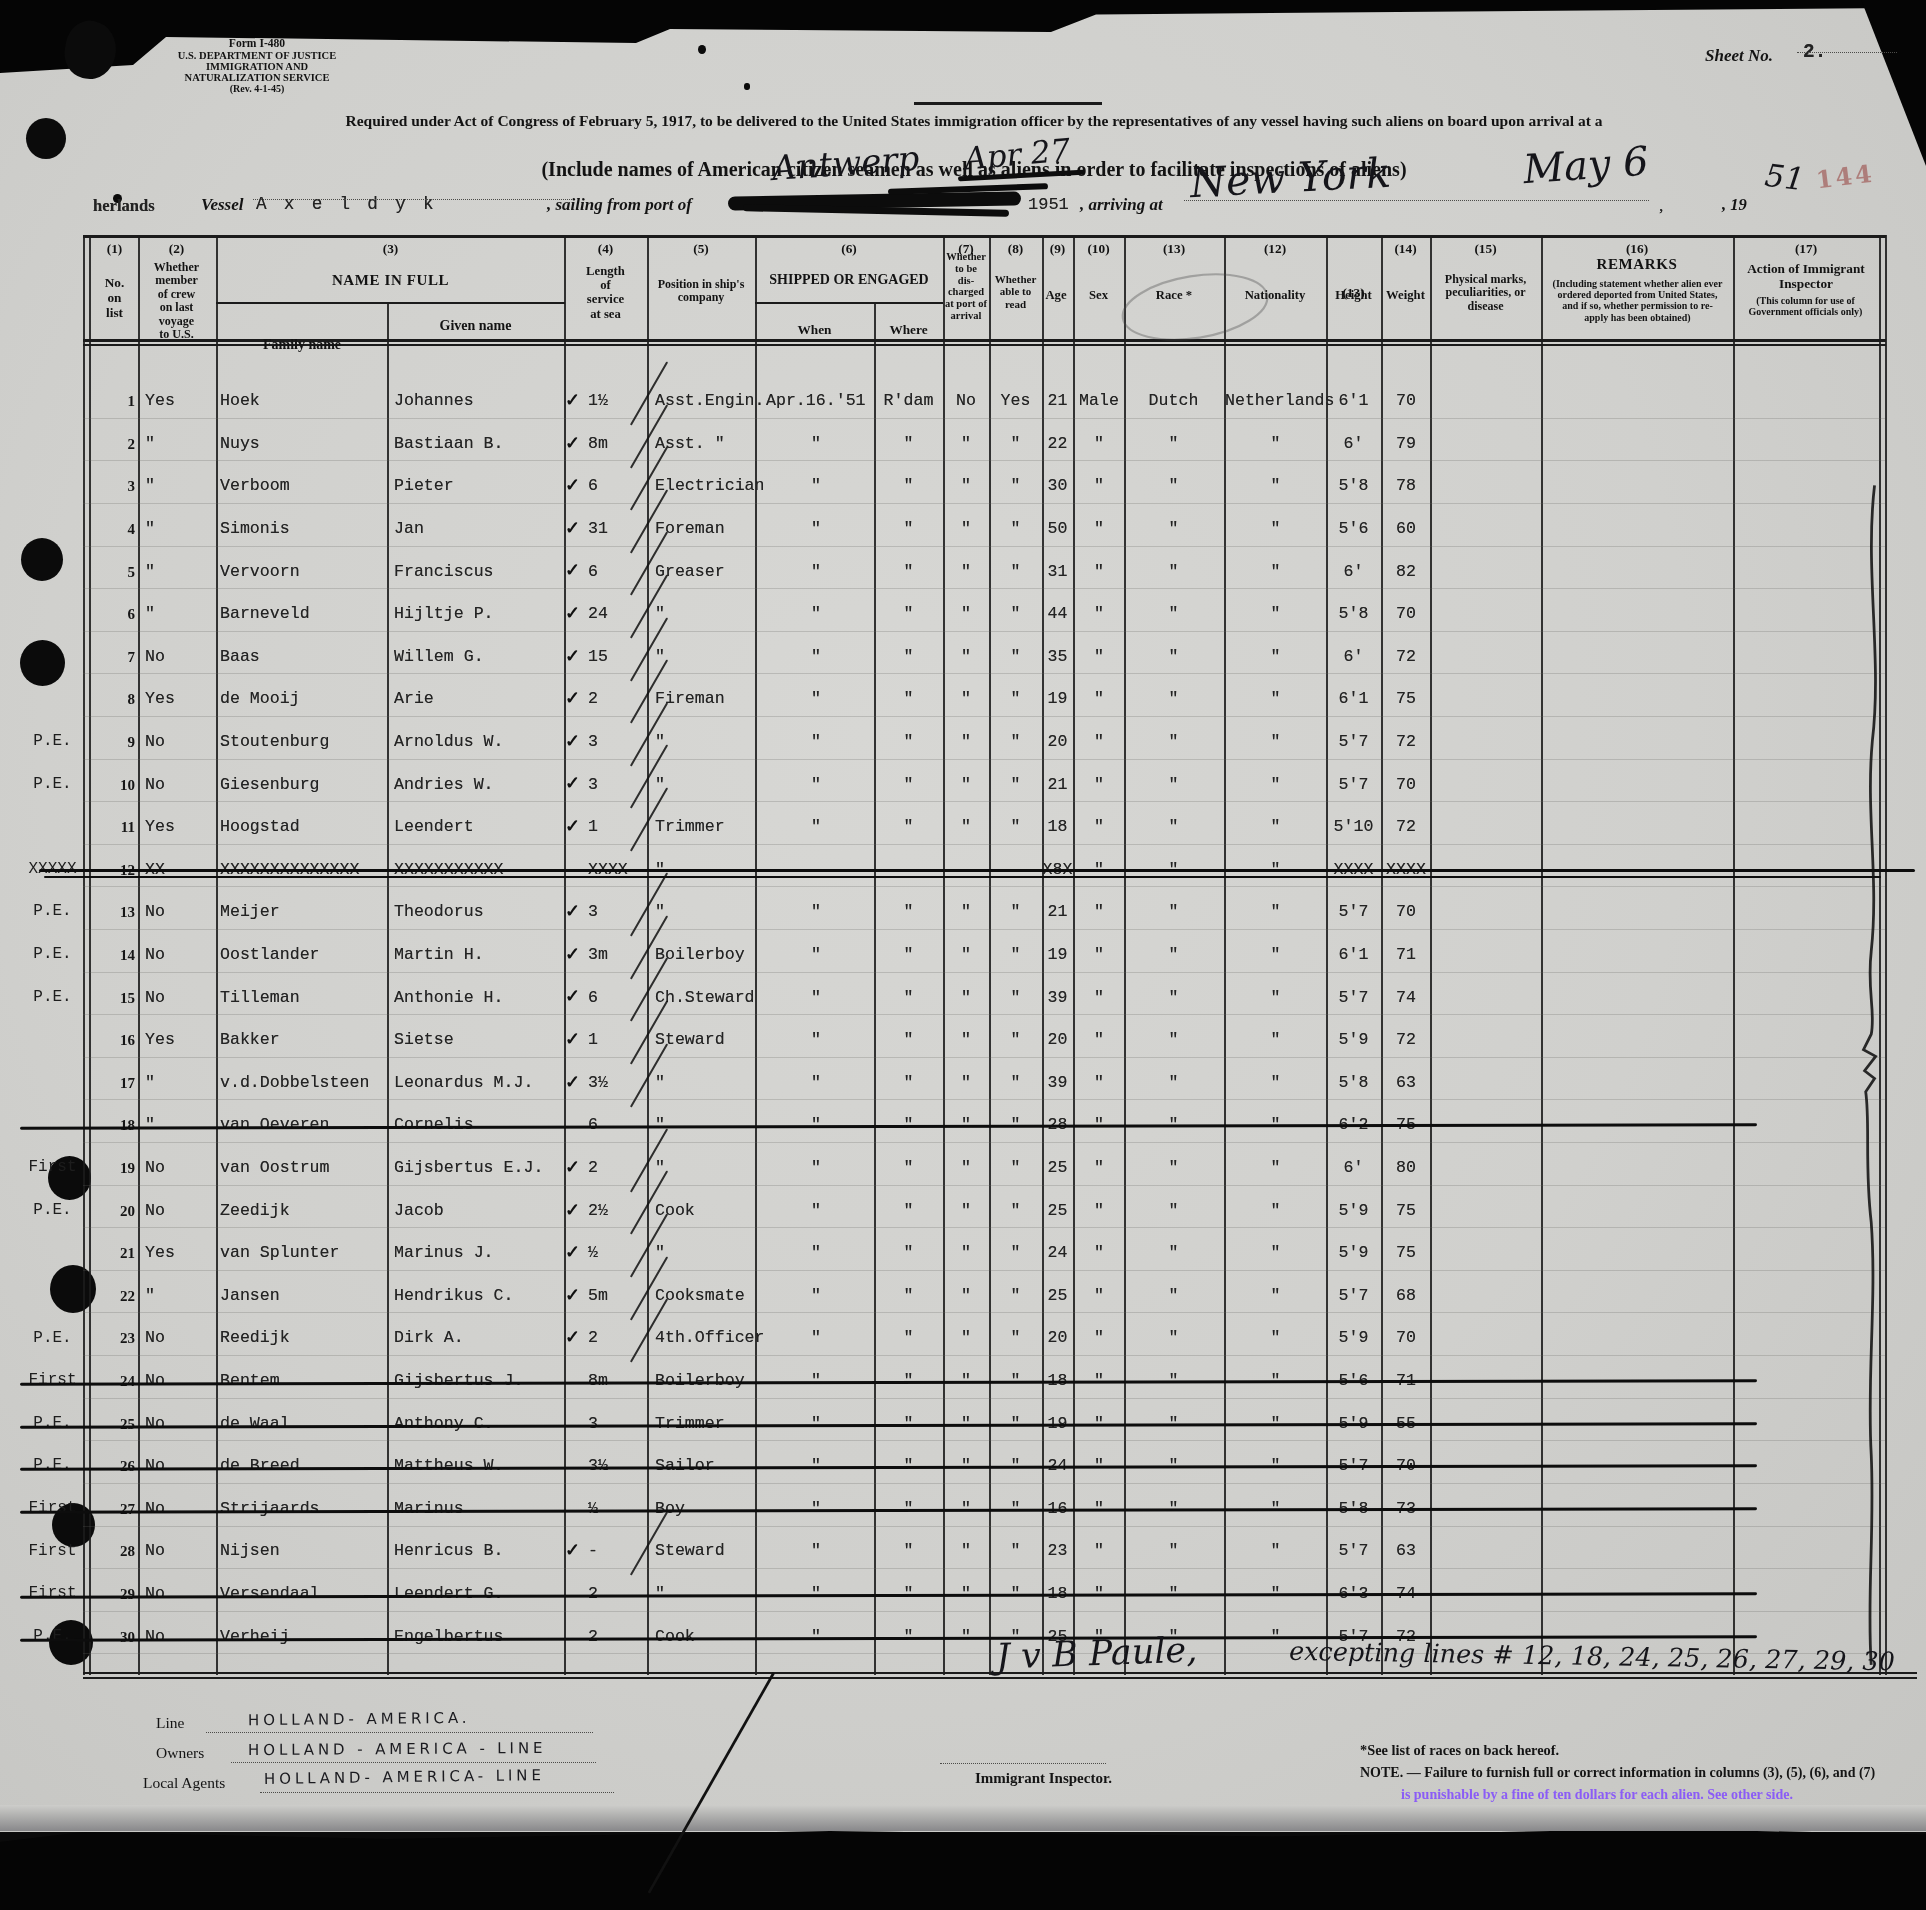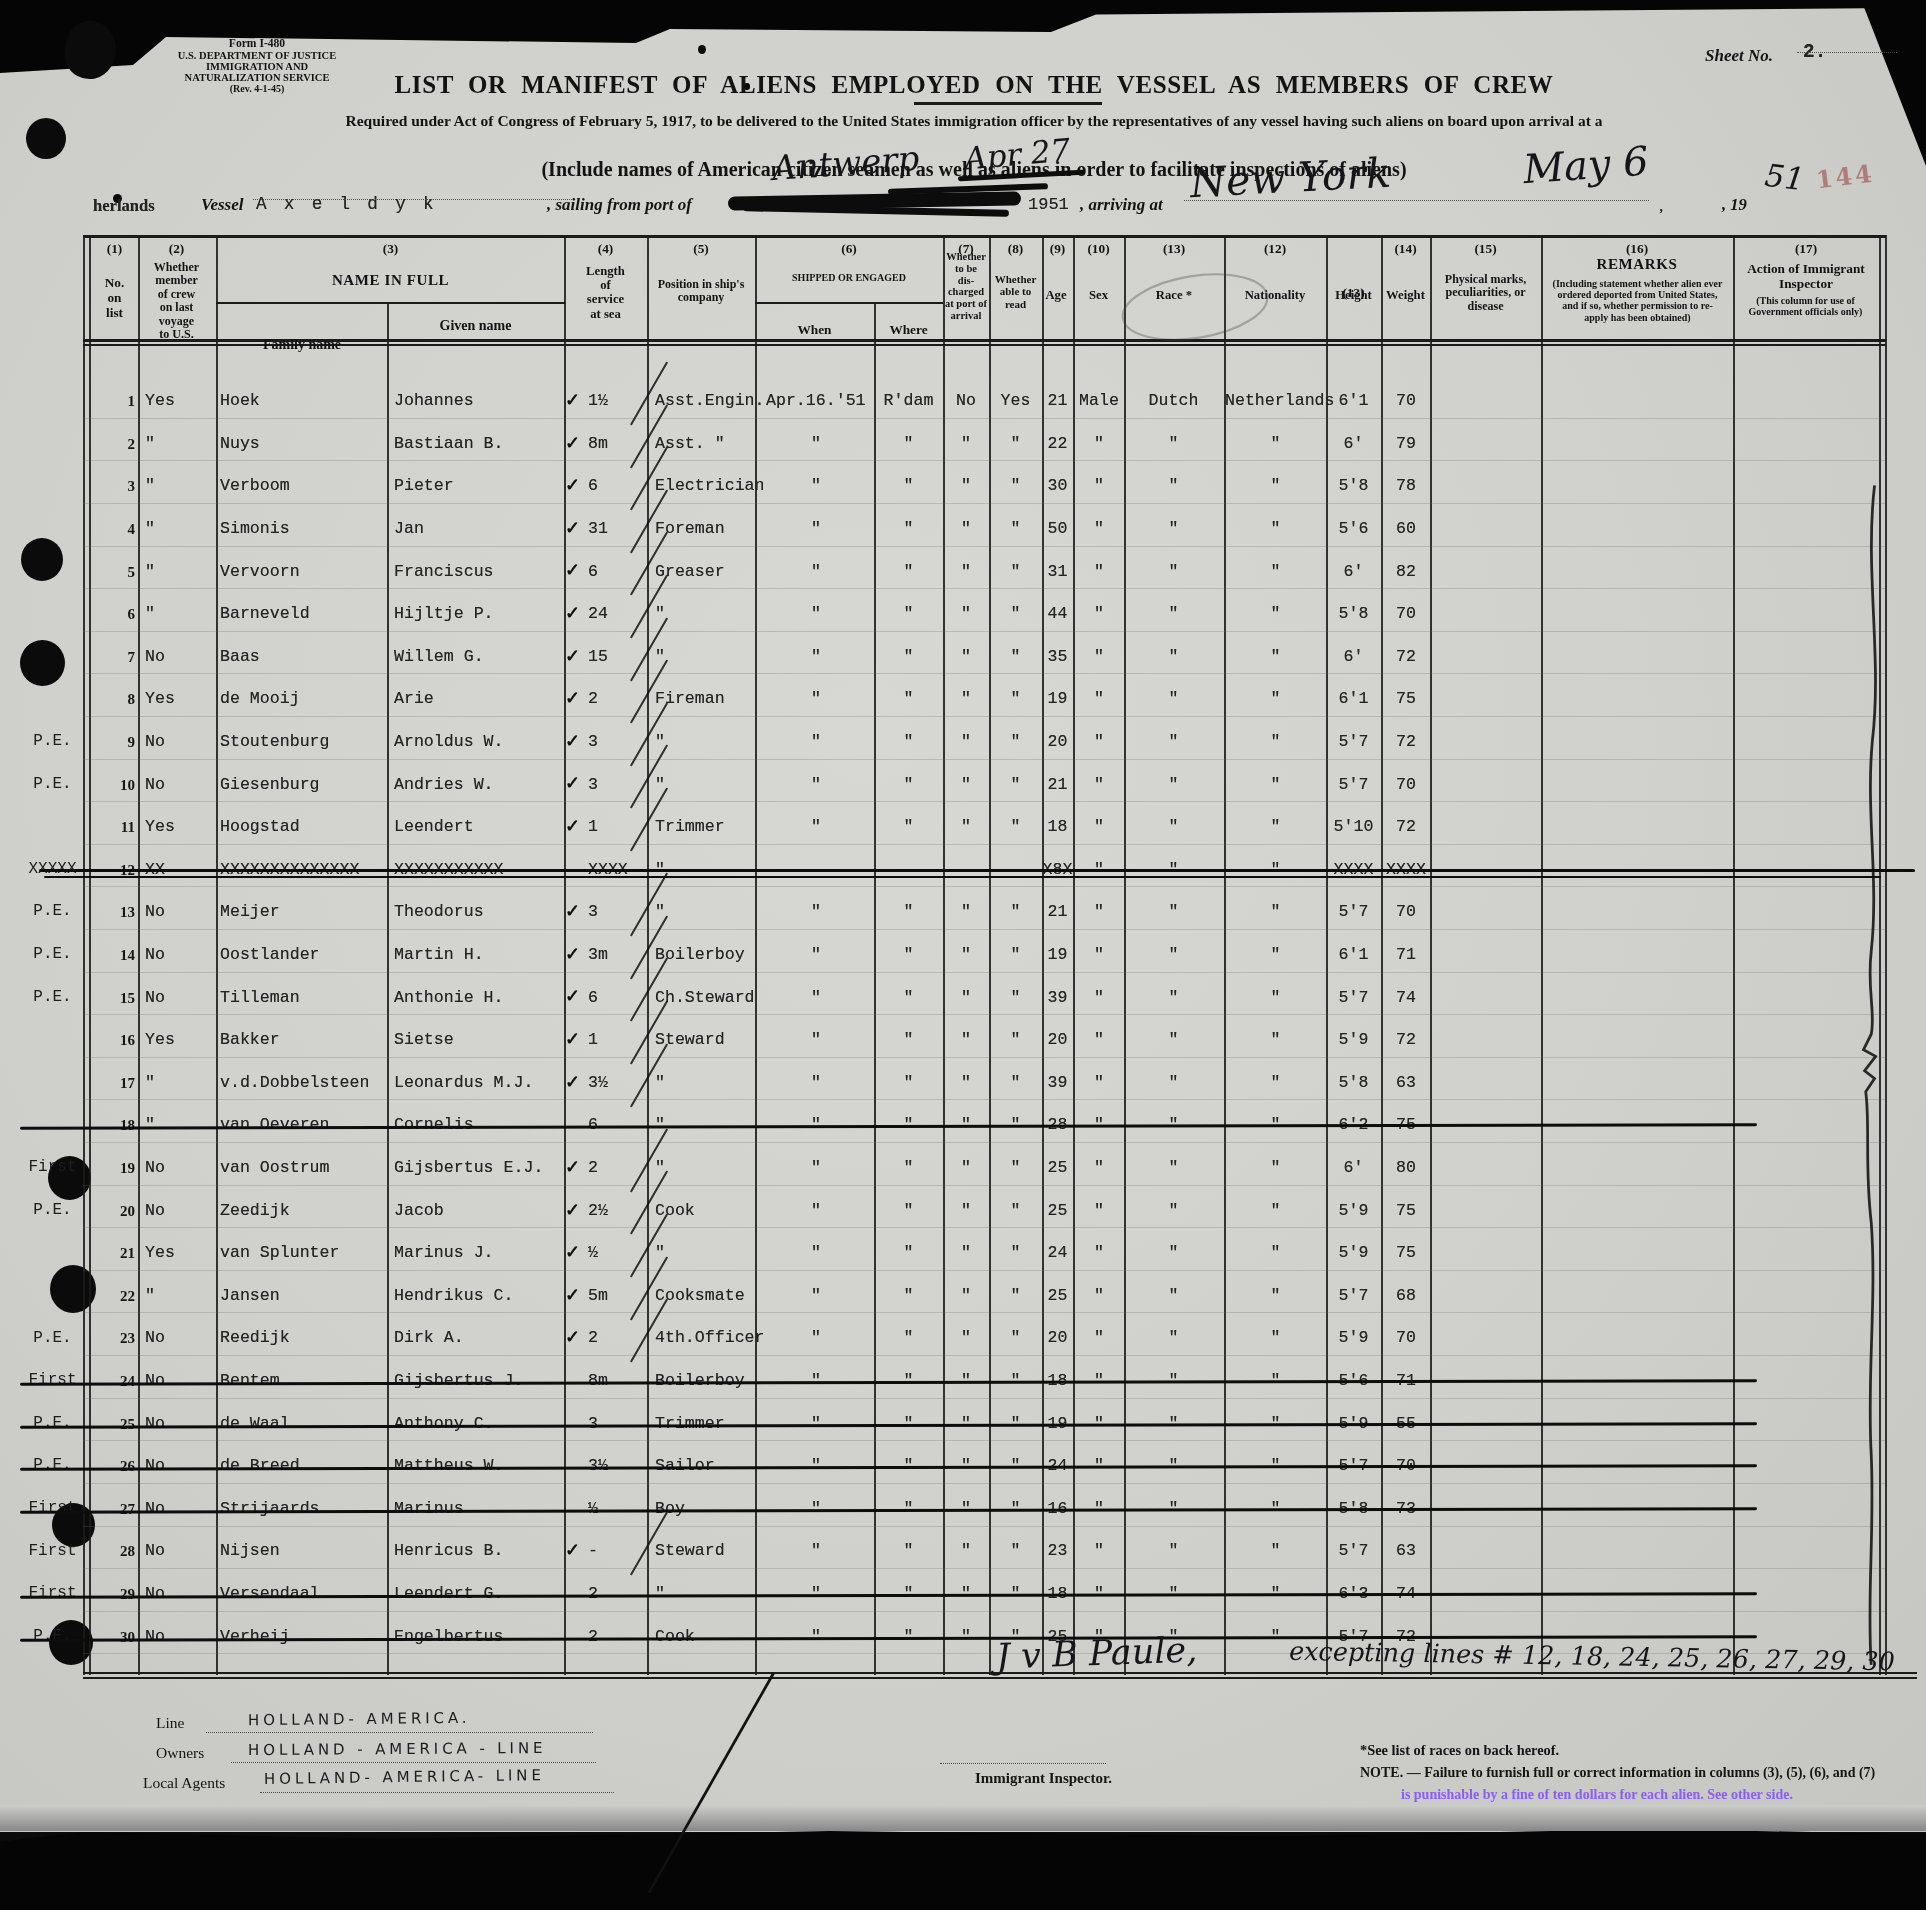--- a/index.html
+++ b/index.html
@@ -60,21 +60,20 @@
     <div style="font-size:10.5px;">IMMIGRATION AND NATURALIZATION SERVICE</div>
     <div style="font-size:10px;">(Rev. 4-1-45)</div>
   </div>
 
   <div class="abs serif" style="left:1705px;top:46px;font-size:17px;font-weight:bold;font-style:italic;color:#141414;">Sheet No.</div>
   <div class="abs mono ink" style="left:1803px;top:41px;font-size:19.4px;font-weight:bold;">2.</div>
   <div class="dotted" style="left:1797px;top:52px;width:100px;"></div>
 
   <div class="abs" style="left:1816px;top:162px;font-size:24px;font-weight:bold;letter-spacing:2.8px;color:rgba(150,62,58,.55);transform:rotate(-7deg);font-family:'DejaVu Serif',serif;">144</div>
 
-  <div class="abs hdr" style="left:299px;top:71px;width:1350px;font-size:25px;letter-spacing:0.6px;word-spacing:7.7px;">LIST OR MANIFEST OF ALIENS EMPLOYED ON THE VESSEL AS MEMBERS OF CREW</div>
   <div class="hline" style="left:914px;top:102px;width:188px;height:3.3px;"></div>
   <div class="abs hdr" style="left:94px;top:112px;width:1760px;font-size:15.5px;">Required under Act of Congress of February 5, 1917, to be delivered to the United States immigration officer by the representatives of any vessel having such aliens on board upon arrival at a</div>
   <div class="abs hdr" style="left:94px;top:158px;width:1760px;font-size:20px;">(Include names of American citizen seamen as well as aliens in order to facilitate inspections of aliens)</div>
 
   <div class="abs serif ink" style="left:93px;top:196px;font-size:16.6px;font-weight:bold;">herlands</div>
   <div class="abs serif" style="left:201px;top:195px;font-size:17px;font-weight:bold;font-style:italic;color:#141414;">Vessel</div>
   <div class="abs mono ink" style="left:256px;top:194px;font-size:17.7px;letter-spacing:3.3px;">A x e l d y k</div>
   <div class="dotted" style="left:253px;top:199px;width:321px;"></div>
   <div class="abs serif" style="left:547px;top:195px;font-size:17px;font-weight:bold;font-style:italic;color:#141414;">, sailing from port of</div>
   <div class="abs mono ink" style="left:741px;top:195px;font-size:16.6px;letter-spacing:2.2px;">Rotterdam</div>
@@ -728,21 +727,21 @@
 to U.S.</div>
   <div class="hlabel" style="left:216px;top:272px;width:349px;font-size:15px;letter-spacing:0.6px;">NAME IN FULL</div>
   <div class="hlabel" style="left:216px;top:318px;width:172px;font-size:14px;margin-top:19px;">Family name</div>
   <div class="hlabel" style="left:387px;top:318px;width:177px;font-size:14px;">Given name</div>
   <div class="hlabel" style="left:564px;top:264px;width:83px;font-size:12.7px;white-space:pre-line;">Length
 of
 service
 at sea</div>
   <div class="hlabel" style="left:647px;top:278px;width:108px;font-size:12px;white-space:pre-line;">Position in ship's
 company</div>
-  <div class="hlabel" style="left:755px;top:272px;width:188px;font-size:10px;">SHIPPED OR ENGAGED</div>
+  <div class="hlabel" style="left:755px;top:272px;width:188px;font-size:14px;">SHIPPED OR ENGAGED</div>
   <div class="hlabel" style="left:755px;top:323px;width:119px;font-size:13.3px;">When</div>
   <div class="hlabel" style="left:874px;top:323px;width:69px;font-size:13.3px;">Where</div>
   <div class="hlabel" style="left:943px;top:251px;width:46px;font-size:10.5px;white-space:pre-line;">Whether
 to be
 dis-
 charged
 at port of
 arrival</div>
   <div class="hlabel" style="left:989px;top:273px;width:53px;font-size:11px;white-space:pre-line;">Whether
 able to

